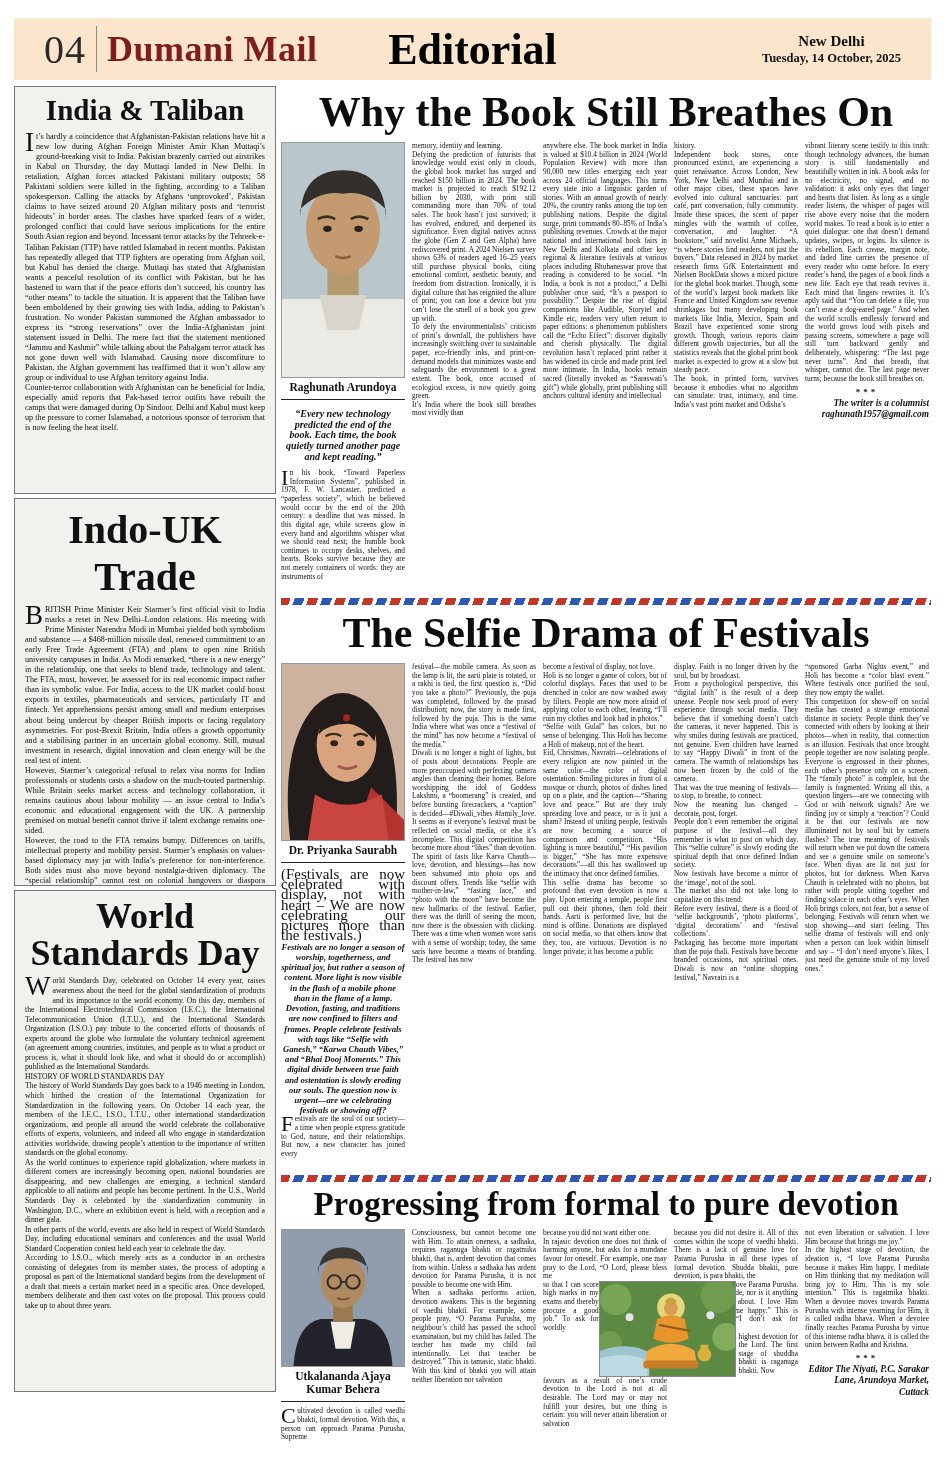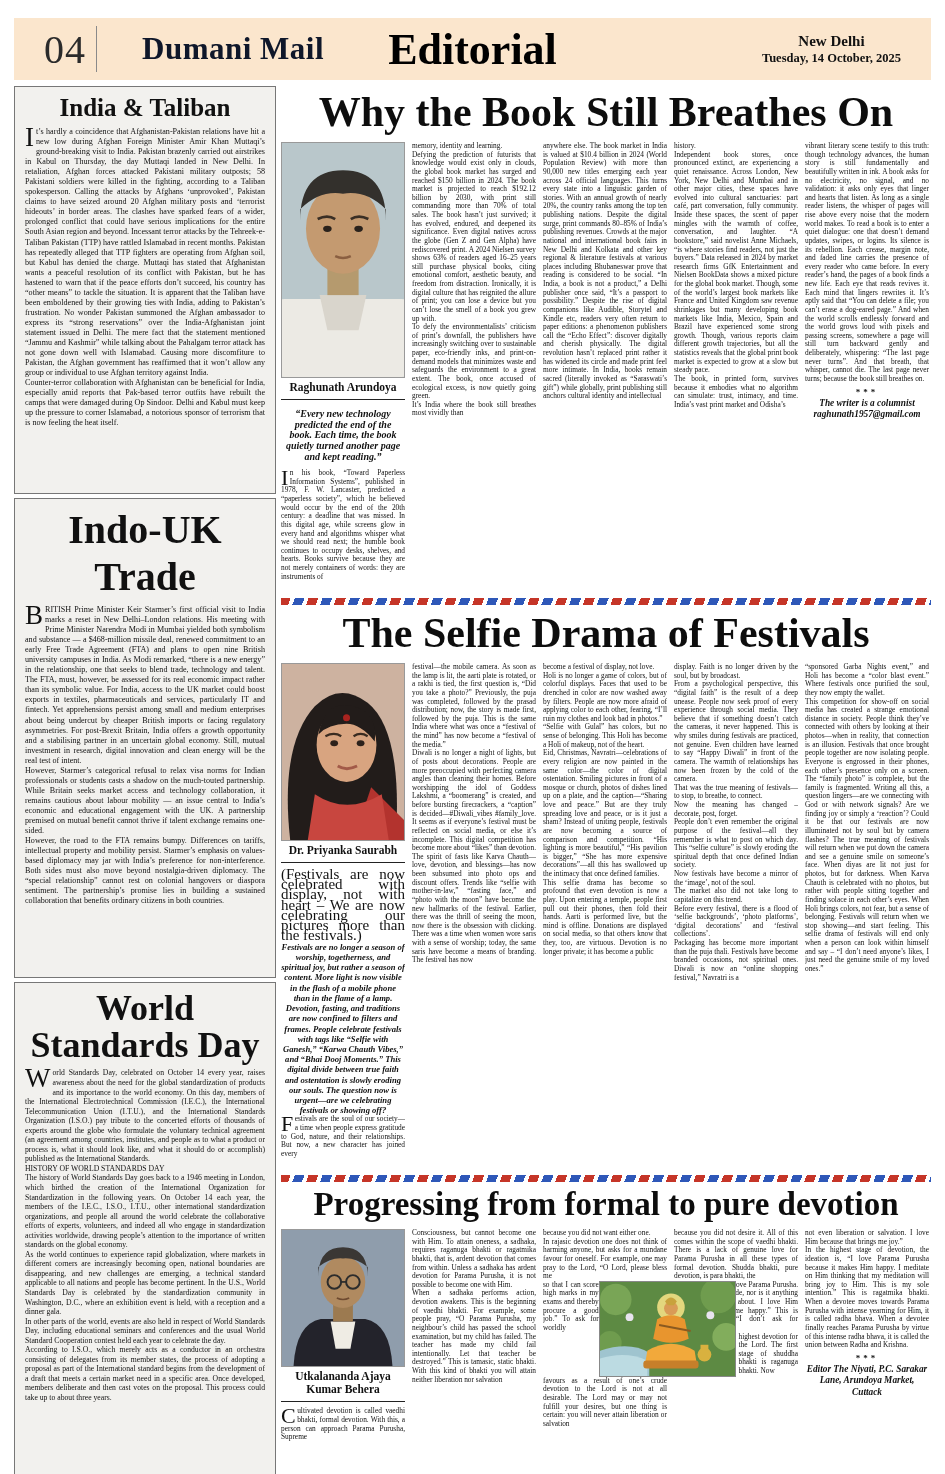--- a/index.html
+++ b/index.html
@@ -2,32 +2,32 @@
 <html><head>
 <meta charset="utf-8">
 <style>
   html,body{margin:0;padding:0;}
   body{width:945px;height:1474px;background:#ffffff;font-family:"Liberation Serif","DejaVu Serif",serif;color:#111;position:relative;overflow:hidden;}
   
   .masthead{position:relative;margin:18px 14px 0;height:62px;background:#fbe6cd;display:flex;align-items:center;justify-content:space-between;padding:0 30px;box-sizing:border-box;}
   .mast-left{display:flex;align-items:center;gap:10px;}
   .page-num{font-size:40px;color:#2b2b2b;letter-spacing:1px;}
   .vbar{width:1px;height:46px;background:#8a8a8a;}
-  .paper-name{font-size:31px;font-weight:700;color:#0f172a;letter-spacing:.5px;margin-left:35px;}
+  .paper-name{font-size:36px;font-weight:700;color:#7f1d1d;letter-spacing:.5px;}
   .mast-center{position:absolute;left:50%;transform:translateX(-50%);font-size:44px;font-weight:700;color:#000000;}
   .mast-right{text-align:center;font-weight:700;line-height:1.25;}
   .mast-city{font-size:15px;}
   .mast-date{font-size:12.5px;}
   
   .content{display:flex;margin:6px 14px 0;gap:5px;}
   .sidebar{width:262px;flex:none;display:flex;flex-direction:column;gap:4px;}
   .side-box{background:#f2f1ee;border:1px solid #777;padding:5px 10px;box-sizing:border-box;overflow:hidden;}
   .side-box h2{text-align:center;margin:2px 0 5px;font-weight:700;}
-  .box-taliban{height:408px;} .box-taliban h2{font-size:25px;}
-  .box-trade{height:480px;} .box-trade h2{font-size:40px;}
+  .box-taliban{height:408px;} .box-taliban h2{font-size:29px;}
+  .box-trade{height:388px;} .box-trade h2{font-size:40px;}
   .box-standards{height:502px;} .box-standards h2{font-size:36px;line-height:1.02;}
   .side-body{font-size:8.1px;line-height:10.05px;text-align:justify;white-space:pre-line;}
   .box-standards .side-body{font-size:7.7px;line-height:9.55px;}
   .sdrop{float:left;font-size:27px;line-height:21px;padding-right:2px;font-weight:400;}
   
   .main{flex:1;position:relative;min-width:0;}
   .article h1{text-align:center;font-weight:700;margin:2px 0 6px;color:#0d0d0d;}
   .h-book{font-size:42px;}
   .h-selfie{font-size:42px;}
   .h-devotion{font-size:33px;}
@@ -41,21 +41,21 @@
   .photo{width:100%;border:1px solid #999;box-sizing:border-box;overflow:hidden;background:#ccc;}
   .photo svg{display:block;width:100%;height:100%;}
   .ph-book{height:236px;}
   .ph-selfie{height:178px;}
   .ph-devotion{height:138px;}
   .caption{font-weight:700;font-size:11.5px;text-align:center;border-bottom:1.5px solid #222;padding:3px 0 5px;line-height:1.15;}
   .quote{font-style:italic;font-weight:700;text-align:center;font-size:10px;line-height:10.6px;margin:9px 2px 7px;}
   .intro-bold{font-weight:400;font-size:15px;line-height:10.1px;text-align:justify;margin-top:6px;white-space:pre-line;}
   .intro-italic{font-style:italic;font-weight:700;text-align:center;font-size:8.6px;line-height:10.2px;margin-top:2px;white-space:pre-line;}
   .ornament{text-align:center;font-size:9px;letter-spacing:3px;margin:3px 0 1px;font-weight:700;}
-  .sig{font-weight:700;font-style:italic;text-align:center;font-size:9.3px;line-height:11.5px;}
+  .sig{font-weight:700;font-style:italic;text-align:right;font-size:9.3px;line-height:11.5px;}
   .divider{height:7px;margin:4px 0;background:repeating-linear-gradient(110deg,#c53528 0 9px,#ffffff 9px 13px,#2e57b8 13px 22px,#ffffff 22px 26px);}
   
   .wrap-mid{min-height:96px;}
   .wrap-mid.left{width:45%;}
   .wrap-mid.right{width:48%;margin-left:52%;}
   .krishna{position:absolute;left:318px;top:52px;width:137px;height:96px;border:1px solid #888;box-sizing:border-box;overflow:hidden;}
   .krishna svg{display:block;width:100%;height:100%;}
 </style>
 </head>
 <body>

